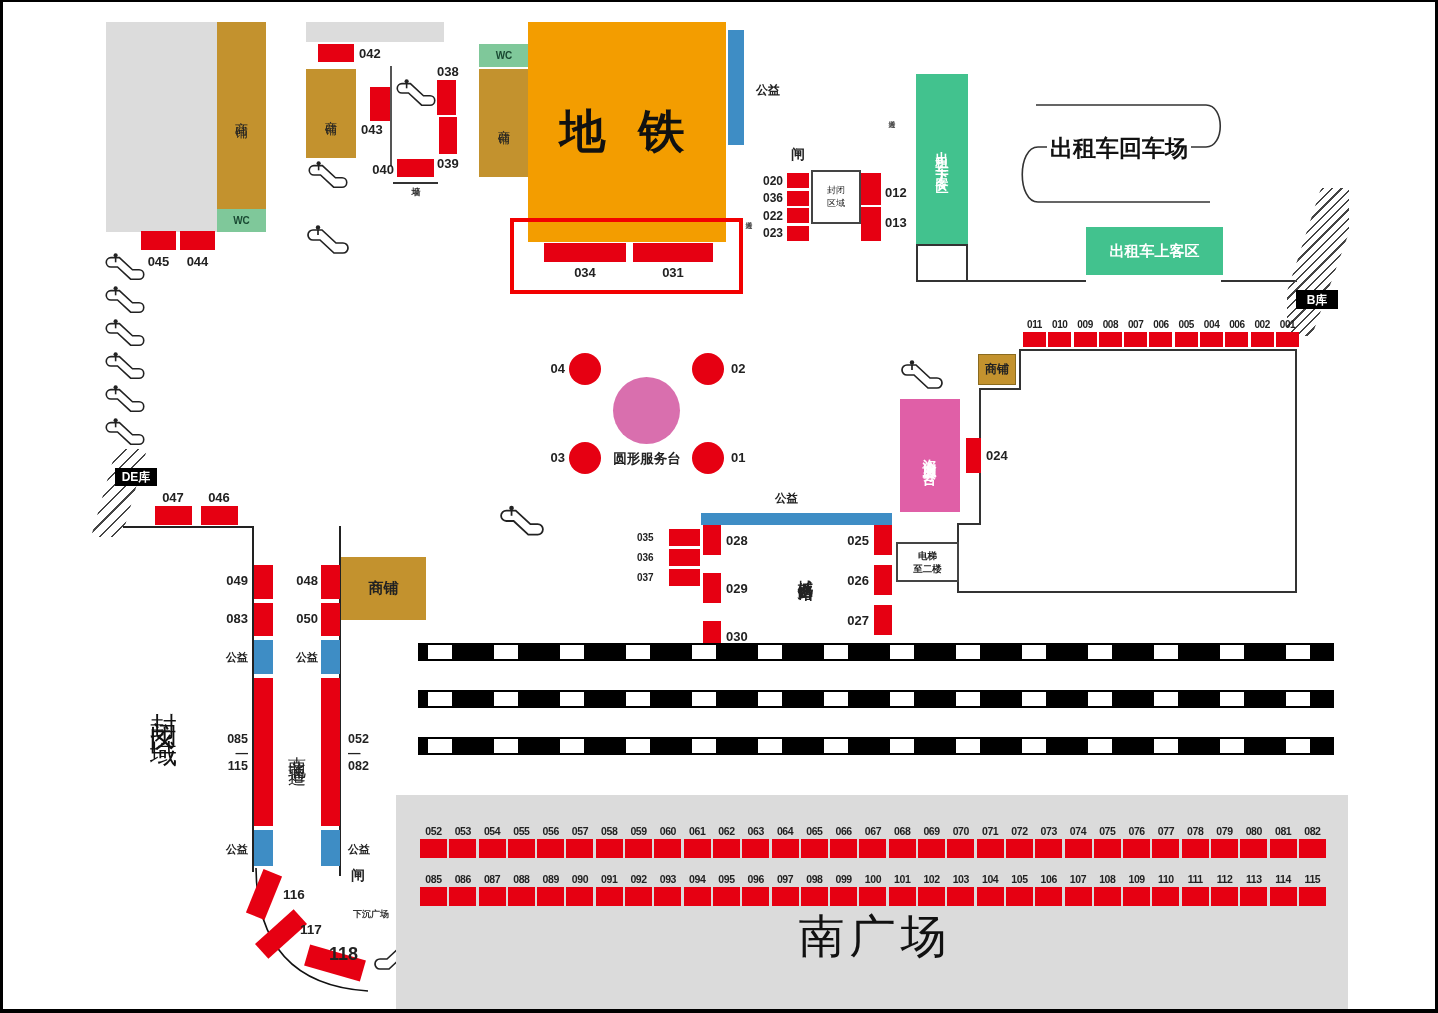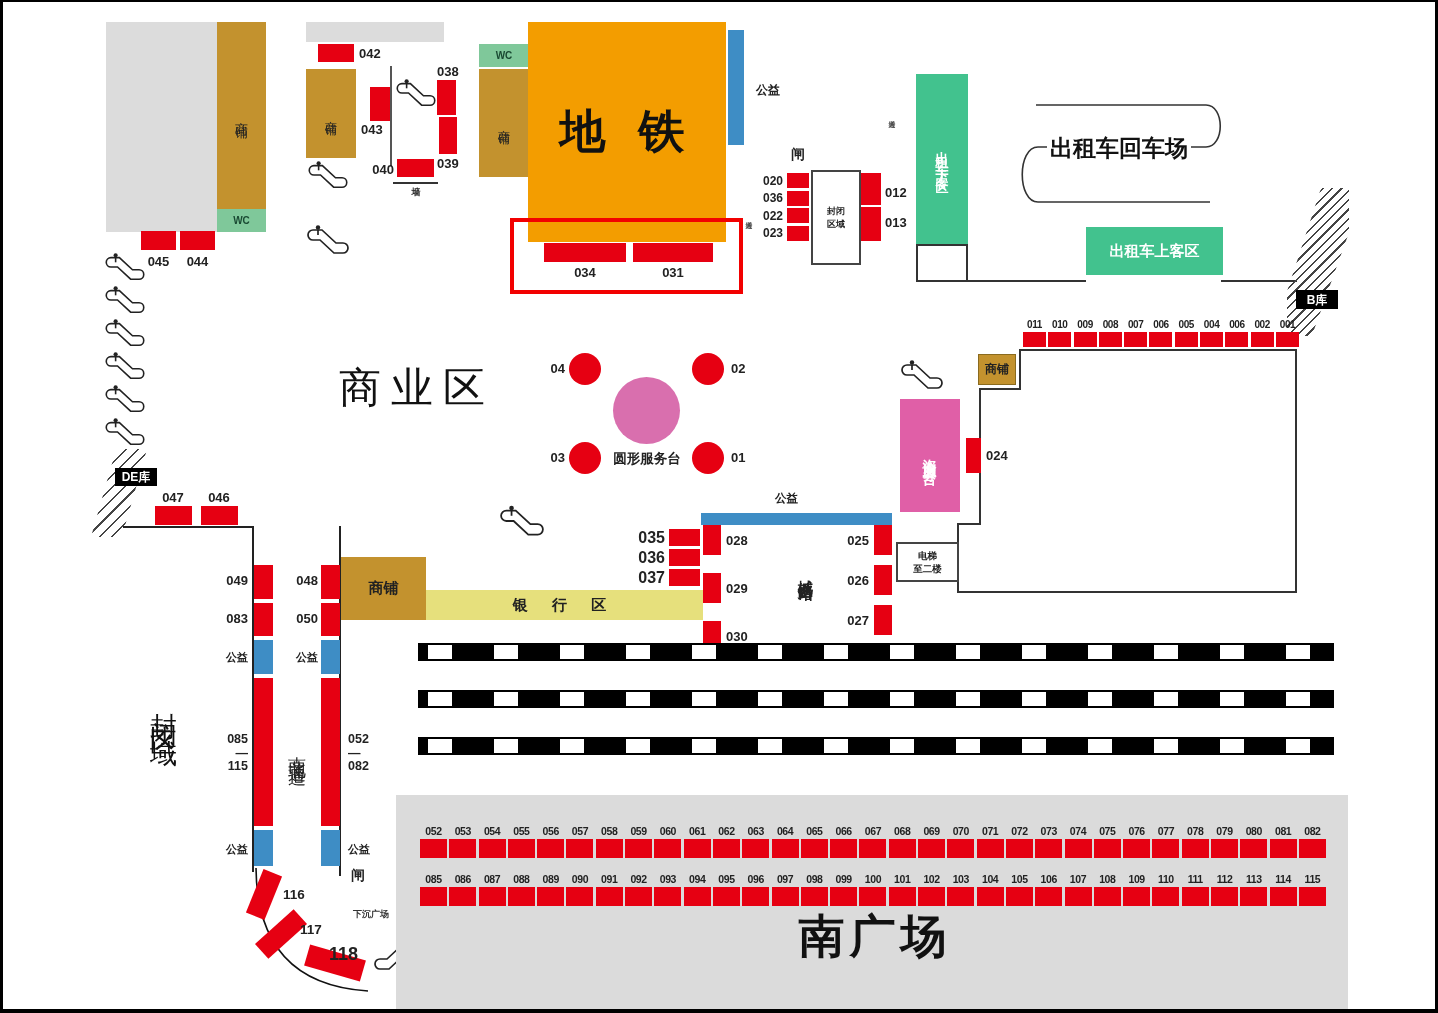--- a/index.html
+++ b/index.html
@@ -33,21 +33,21 @@
   .nitem .nlbl{font-size:10px;font-weight:600;margin-bottom:2px;letter-spacing:-0.4px}
   .nitem .nblk{width:23px;height:15px;background:#e60012}
   .pitem{display:flex;flex-direction:column;align-items:center;width:27px}
   .pitem .plbl{font-size:10.5px;font-weight:600;margin-bottom:2px;letter-spacing:-0.4px}
   .pitem .pblk{width:27px;height:19px;background:#e60012}
   .exrow{display:flex;align-items:center;gap:5px;height:30px}
   .exrow .xblk{width:18px;height:100%;background:#e60012}
   .exrow .xlbl{font-size:13px;font-weight:600;width:30px}
   .exrow .xlbl.r{text-align:right}
   .srow{display:flex;align-items:center;gap:4px;height:19px}
-  .srow .slbl{width:28px;text-align:right;font-size:16px;font-weight:600}
+  .srow .slbl{width:28px;text-align:left;font-size:10px;font-weight:600}
   .srow .sblk{width:31px;height:17px;background:#e60012}
   .esc svg{display:block}
   .mir{transform:scaleX(-1)}
   .rowflex{display:flex;justify-content:space-between}
 </style>
 </head>
 <body>
 
 <div id="canvas">
 
@@ -252,21 +252,21 @@
       <div class="gaterow">
         <span class="glbl">022</span>
         <span class="gblk"></span>
       </div>
 
       <div class="gaterow">
         <span class="glbl">023</span>
         <span class="gblk"></span>
       </div>
     </div>
-  <div class="a wbox" style="left:808px;top:168px;width:50px;height:95px;display:flex;flex-direction:column;align-items:center;justify-content:center;font-size:9px;font-weight:700;line-height:1.4;border-color:#444">
+  <div class="a wbox" style="left:808px;top:168px;width:50px;height:54px;display:flex;flex-direction:column;align-items:center;justify-content:center;font-size:9px;font-weight:400;line-height:1.4;border-color:#444">
     <span>封闭</span>
     <span>区域</span>
   </div>
   <div class="a red" style="left:858px;top:171px;width:20px;height:32px"></div>
   <div class="a red" style="left:858px;top:205px;width:20px;height:34px"></div>
   <div class="a num" style="left:882px;top:184px">012</div>
   <div class="a num" style="left:882px;top:214px">013</div>
   <div class="a vt" style="left:884px;top:90px;width:10px;height:46px;font-size:7px;color:#444">人行通道</div>
 
   <div class="a greenT vt" style="left:913px;top:72px;width:52px;height:170px;font-size:13px;font-weight:600;color:#fff;letter-spacing:6px">
@@ -364,21 +364,20 @@
   <div class="a pinkD vt" style="left:897px;top:397px;width:60px;height:113px;font-size:14px;font-weight:600;color:#fff;letter-spacing:3px">
       <span>咨询服务台</span>
     </div>
   <div class="a red" style="left:963px;top:436px;width:15px;height:35px"></div>
   <div class="a num" style="left:983px;top:447px">024</div>
   <div class="a wbox" style="left:893px;top:540px;width:63px;height:40px;display:flex;flex-direction:column;align-items:center;justify-content:center;font-size:9.5px;font-weight:600;line-height:1.4;border-color:#444;background:#fff">
     <span>电梯</span>
     <span>至二楼</span>
   </div>
 
-  <div class="a" style="left:336px;top:358px;font-size:42px;font-weight:500;letter-spacing:10px;color:#111">商业区</div>
   <div class="a pinkC" style="left:610px;top:375px;width:67px;height:67px;border-radius:50%"></div>
   <div class="a red" style="left:566px;top:351px;width:32px;height:32px;border-radius:50%"></div>
   <div class="a red" style="left:689px;top:351px;width:32px;height:32px;border-radius:50%"></div>
   <div class="a red" style="left:566px;top:440px;width:32px;height:32px;border-radius:50%"></div>
   <div class="a red" style="left:689px;top:440px;width:32px;height:32px;border-radius:50%"></div>
   <div class="a num" style="left:540px;top:360px;width:22px;text-align:right">04</div>
   <div class="a num" style="left:728px;top:360px">02</div>
   <div class="a num" style="left:540px;top:449px;width:22px;text-align:right">03</div>
   <div class="a num" style="left:728px;top:449px">01</div>
   <div class="a ctr" style="left:602px;top:448px;width:84px;font-size:13.5px;font-weight:600">圆形服务台</div>
@@ -386,23 +385,20 @@
       <svg width="46" height="34" viewBox="0 0 44 32">
         <path d="M7 29 a5 5 0 0 1 0-10 h7 L28 6 h9 a5 5 0 0 1 0 10 h-7 L16 29 Z" fill="none" stroke="#222" stroke-width="1.7"></path>
         <circle cx="32" cy="3.5" r="2.2" fill="#222"></circle>
         <path d="M32 6 V11" stroke="#222" stroke-width="1.7"></path>
       </svg>
     </div>
 
   <div class="a brown ctr" style="left:338px;top:555px;width:85px;height:63px;font-size:15px;font-weight:600">
       <span>商铺</span>
     </div>
-  <div class="a yellow ctr" style="left:423px;top:588px;width:277px;height:30px;font-size:15px;font-weight:600;letter-spacing:10px">
-      <span>银 行 区</span>
-    </div>
 
   <div class="a sm" style="left:772px;top:489px;font-size:11.5px">公益</div>
   <div class="a blue" style="left:698px;top:511px;width:191px;height:12px"></div>
   <div class="a" style="left:634px;top:526px;display:flex;flex-direction:column;gap:1px">
 
       <div class="srow">
         <span class="slbl">035</span>
         <span class="sblk"></span>
       </div>
 
@@ -766,15 +762,15 @@
       <div class="pitem">
         <span class="plbl">114</span>
         <span class="pblk"></span>
       </div>
 
       <div class="pitem">
         <span class="plbl">115</span>
         <span class="pblk"></span>
       </div>
     </div>
-  <div class="a ctr" style="left:752px;top:906px;width:240px;height:58px;font-size:46px;font-weight:700;letter-spacing:5px;color:#111">南广场</div>
+  <div class="a ctr" style="left:752px;top:906px;width:240px;height:58px;font-size:46px;font-weight:400;letter-spacing:5px;color:#111">南广场</div>
 
 </div>
 
 </body></html>

